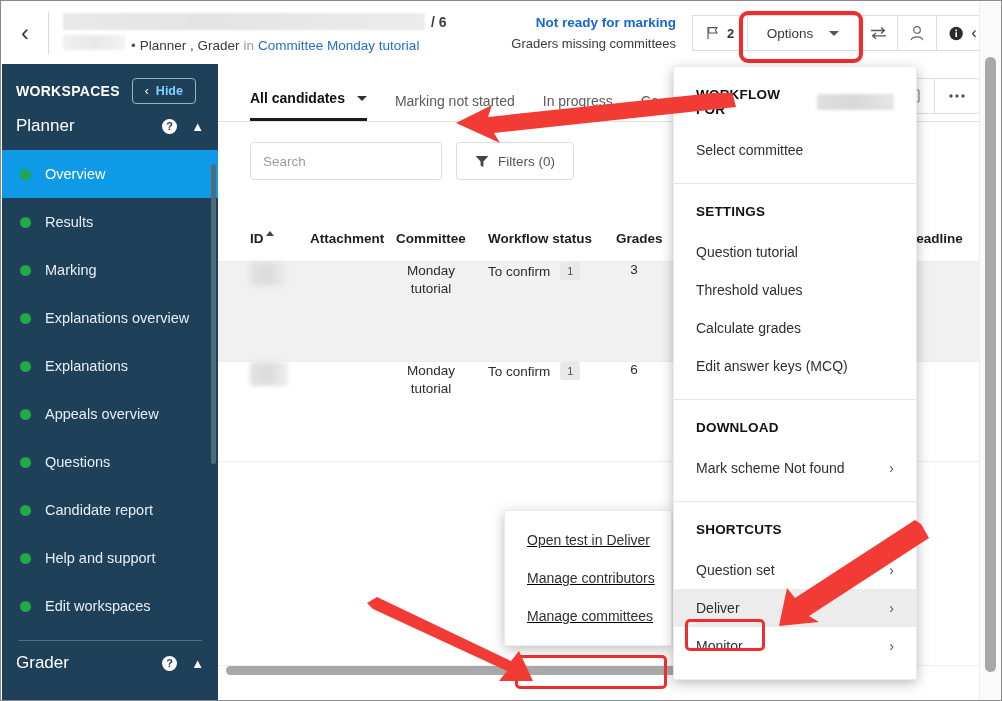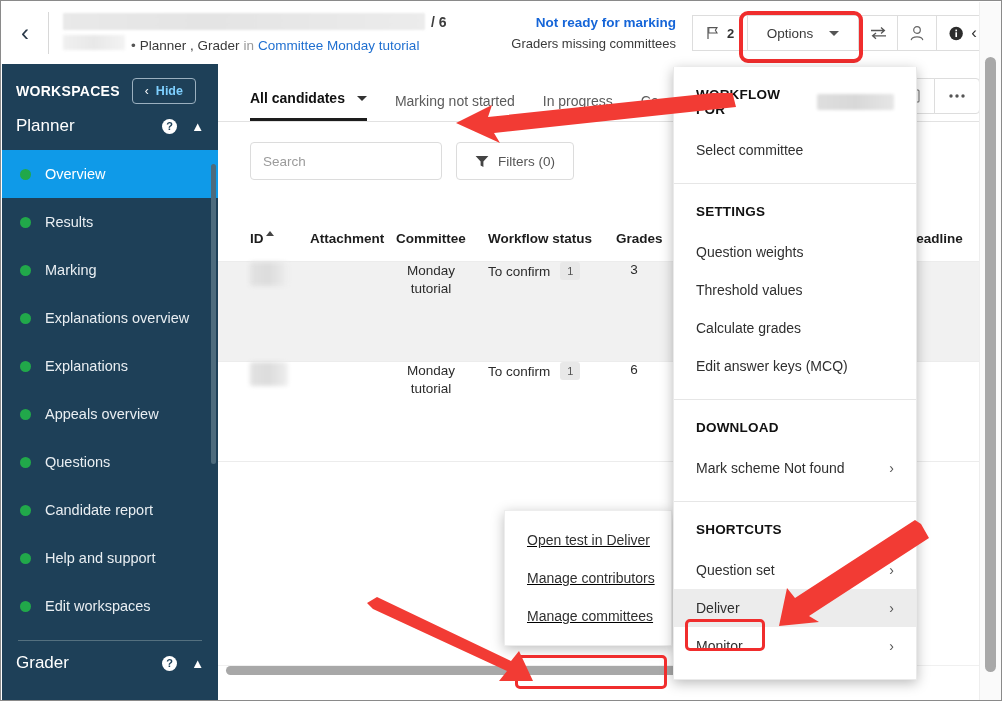--- a/index.html
+++ b/index.html
@@ -541,21 +541,21 @@
         <span>Select committee</span>
       </div>
     </div>
     <div class="opt-div"></div>
 
     <div class="opt-section">
       <div class="opt-head">
         <span>SETTINGS</span>
       </div>
       <div class="opt-item">
-        <span>Question weights</span>
+        <span>Question tutorial</span>
       </div>
       <div class="opt-item">
         <span>Threshold values</span>
       </div>
       <div class="opt-item">
         <span>Calculate grades</span>
       </div>
       <div class="opt-item">
         <span>Edit answer keys (MCQ)</span>
       </div>

